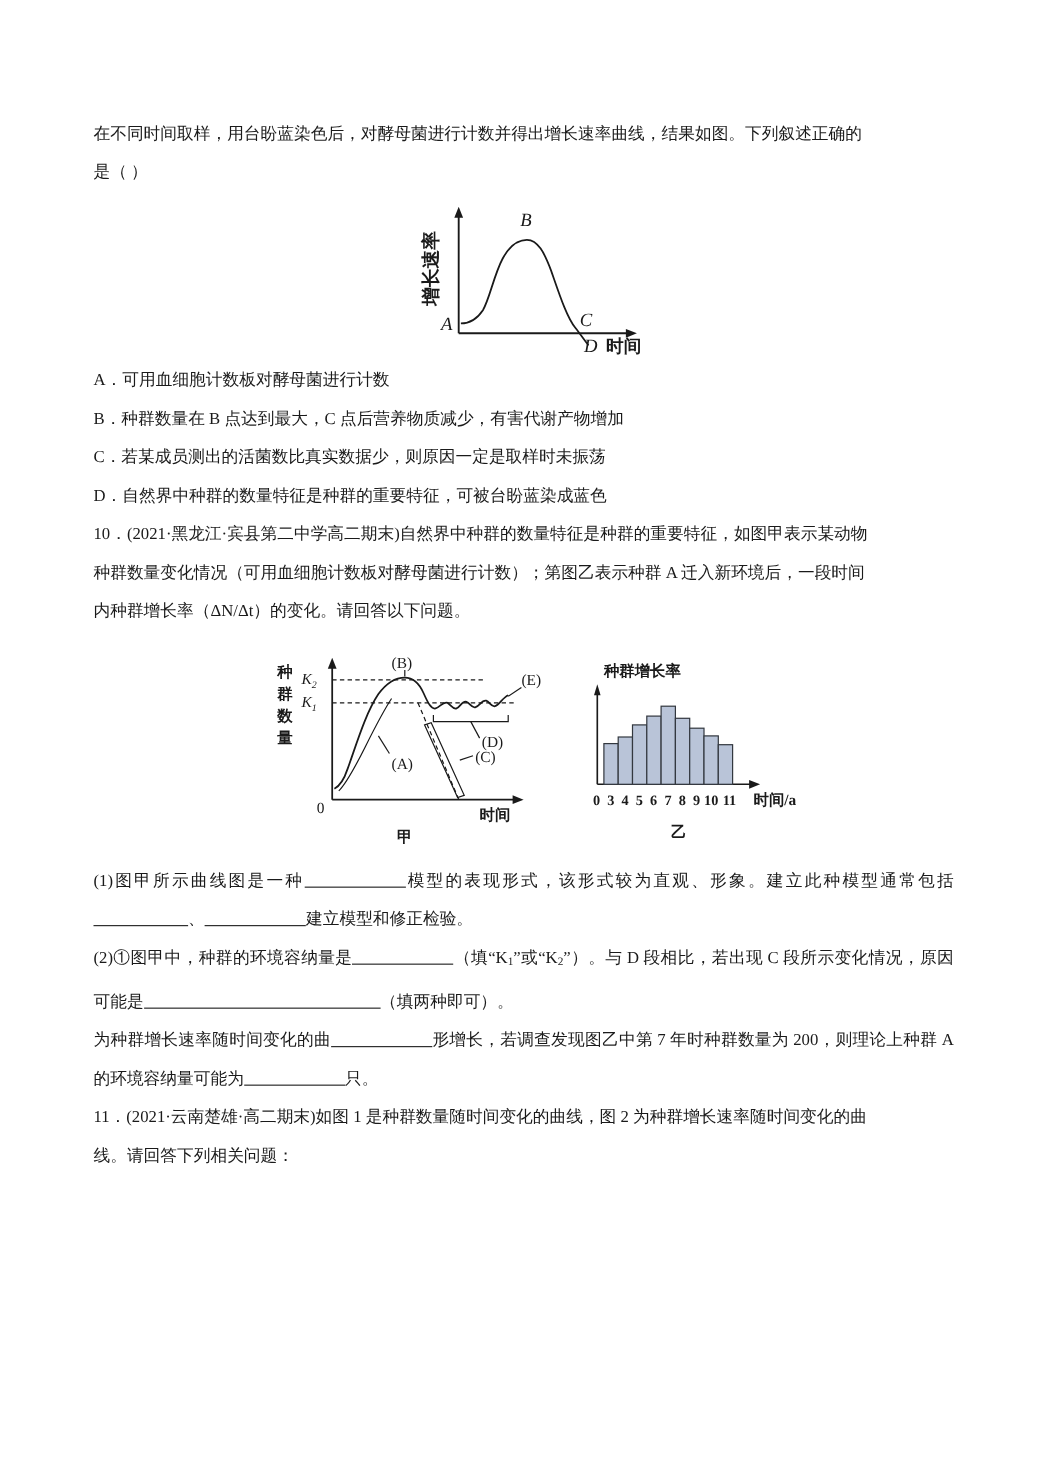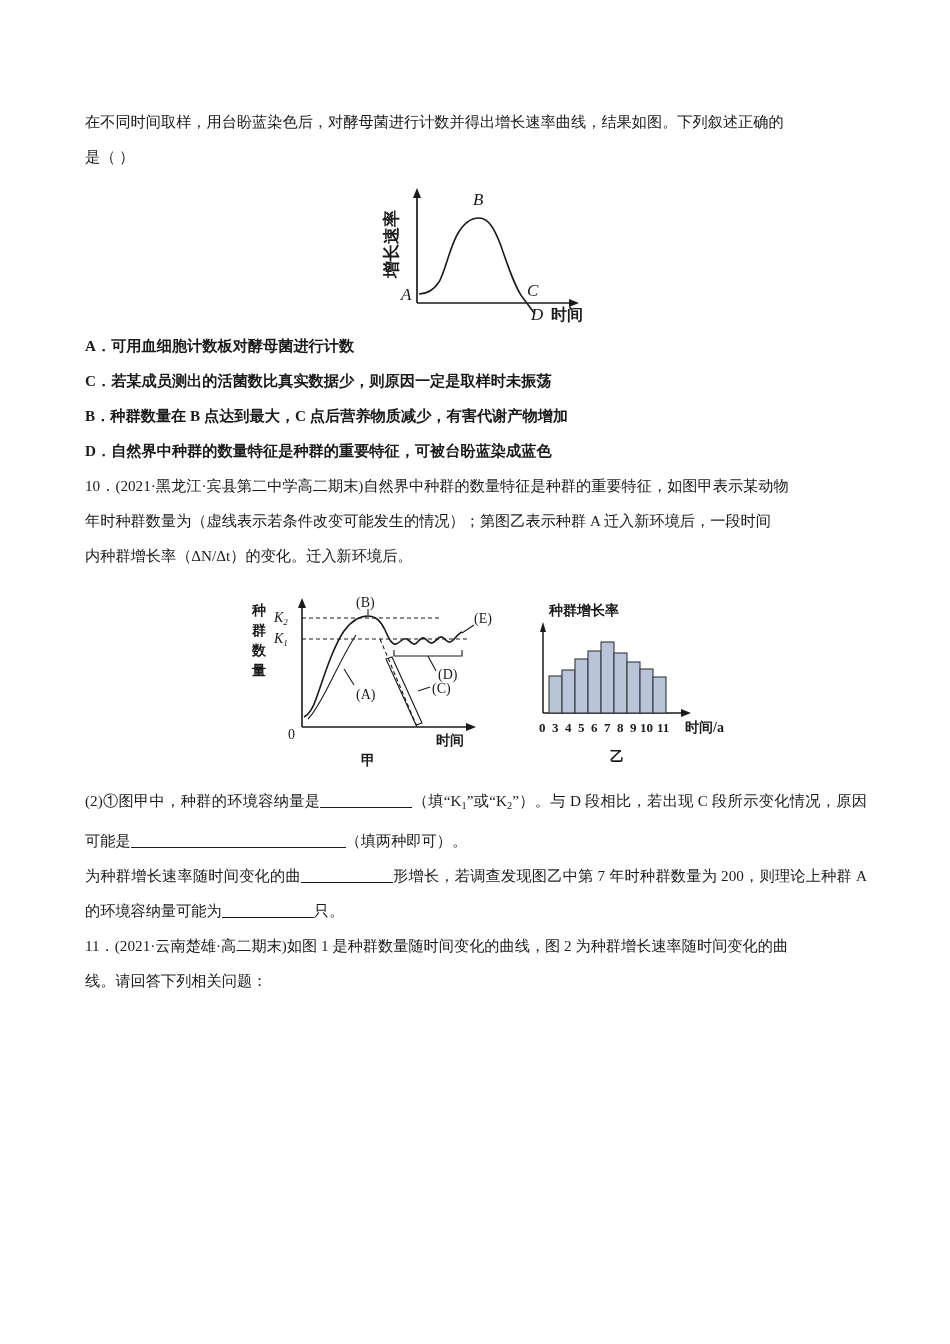--- a/index.html
+++ b/index.html
@@ -31,21 +31,20 @@
     font-size: 15.2px;
     line-height: 35px;
     text-align: justify;
     text-justify: inter-ideograph;
     margin: 0;
   }
   .opt {
     font-size: 15.2px;
     line-height: 35px;
     margin: 0;
-    font-weight: bold;
   }
   .blank {
     display: inline-block;
     border-bottom: 1px solid #1a1a1a;
     vertical-align: -2px;
   }
   .b-sm { width: 86px; }
   .b-md { width: 92px; }
   .b-lg { width: 215px; }
   sub {
@@ -146,27 +145,27 @@
           <text x="26" y="122" class="ital" font-size="17">A</text>
           <text x="98" y="27" class="ital" font-size="17">B</text>
           <text x="152" y="118" class="ital" font-size="17">C</text>
           <text x="156" y="142" class="ital" font-size="17">D</text>
           <text x="176" y="142" class="cn" font-size="16">时间</text>
         </svg>
       </div>
     </div>
 
     <p class="opt">A．可用血细胞计数板对酵母菌进行计数</p>
+    <p class="opt">B．种群数量在 B 点达到最大，C 点后营养物质减少，有害代谢产物增加</p>
     <p class="opt">C．若某成员测出的活菌数比真实数据少，则原因一定是取样时未振荡</p>
-    <p class="opt">B．种群数量在 B 点达到最大，C 点后营养物质减少，有害代谢产物增加</p>
     <p class="opt">D．自然界中种群的数量特征是种群的重要特征，可被台盼蓝染成蓝色</p>
 
     <p class="para">10．(2021·黑龙江·宾县第二中学高二期末)自然界中种群的数量特征是种群的重要特征，如图甲表示某动物</p>
-    <p class="para">年时种群数量为（虚线表示若条件改变可能发生的情况）；第图乙表示种群 A 迁入新环境后，一段时间</p>
-    <p class="para">内种群增长率（ΔN/Δt）的变化。迁入新环境后。</p>
+    <p class="para">种群数量变化情况（可用血细胞计数板对酵母菌进行计数）；第图乙表示种群 A 迁入新环境后，一段时间</p>
+    <p class="para">内种群增长率（ΔN/Δt）的变化。请回答以下问题。</p>
 
     <div class="fig2-wrap">
 
       <div class="fig-jia">
         <svg width="260" height="185" viewBox="0 0 260 185">
 
           <text x="12" y="28" class="cn" font-size="14">种</text>
           <text x="12" y="48" class="cn" font-size="14">群</text>
           <text x="12" y="68" class="cn" font-size="14">数</text>
           <text x="12" y="88" class="cn" font-size="14">量</text>
@@ -248,20 +247,23 @@
           <text x="119" y="139" font-size="13" font-weight="bold">10</text>
           <text x="136" y="139" font-size="13" font-weight="bold">11</text>
 
           <text x="164" y="139" class="cn" font-size="14">时间/a</text>
 
           <text x="96" y="168" class="cn" font-size="14" text-anchor="middle">乙</text>
         </svg>
       </div>
     </div>
 
+    <p class="para">
+      <span>(1)图甲所示曲线图是一种</span><span class="blank b-md"></span><span>模型的表现形式，该形式较为直观、形象。建立此种模型通常包</span><span>括</span><span class="blank b-sm"></span><span>、</span><span class="blank b-md"></span><span>建立模型和修正检验。</span>
+    </p>
 
     <p class="para">
       <span>(2)①图甲中，种群的环境容纳量是</span><span class="blank b-md"></span><span>（填“K</span><sub>1</sub><span>”或“K</span><sub>2</sub><span>”）。与 D 段相比，若出现 C 段所示变</span><span>化情况，原因可能是</span><span class="blank b-lg"></span><span>（填两种即可）。</span>
     </p>
 
     <p class="para">
       <span>为种群增长速率随时间变化的曲</span><span class="blank b-md"></span><span>形增长，若调查发现图乙中第 7 年时种群数量为 200，则</span><span>理论上种群 A 的环境容纳量可能为</span><span class="blank b-md"></span><span>只。</span>
     </p>
 
     <p class="para">11．(2021·云南楚雄·高二期末)如图 1 是种群数量随时间变化的曲线，图 2 为种群增长速率随时间变化的曲</p>

